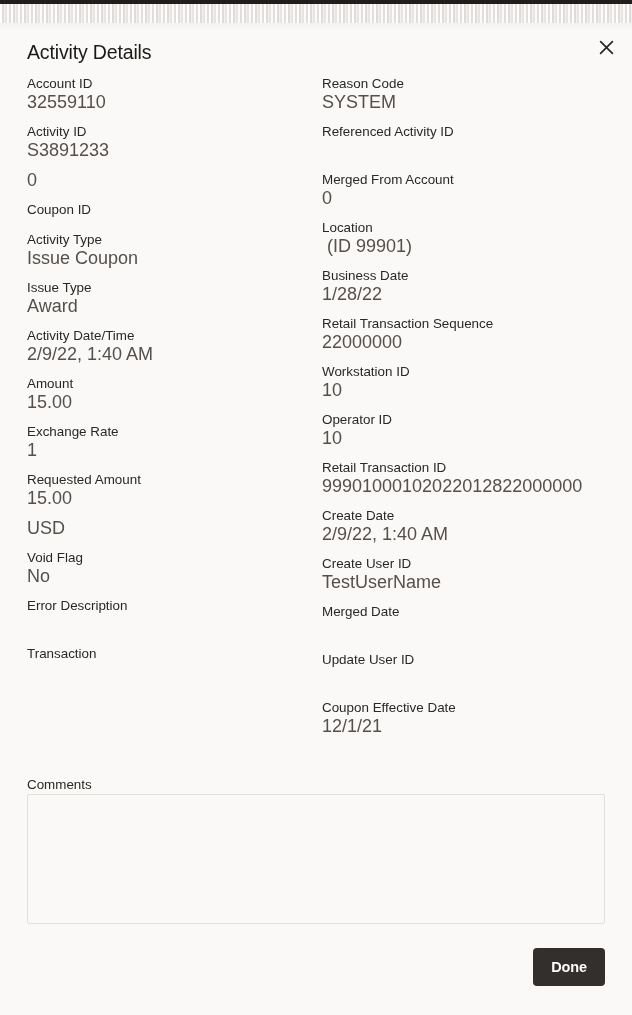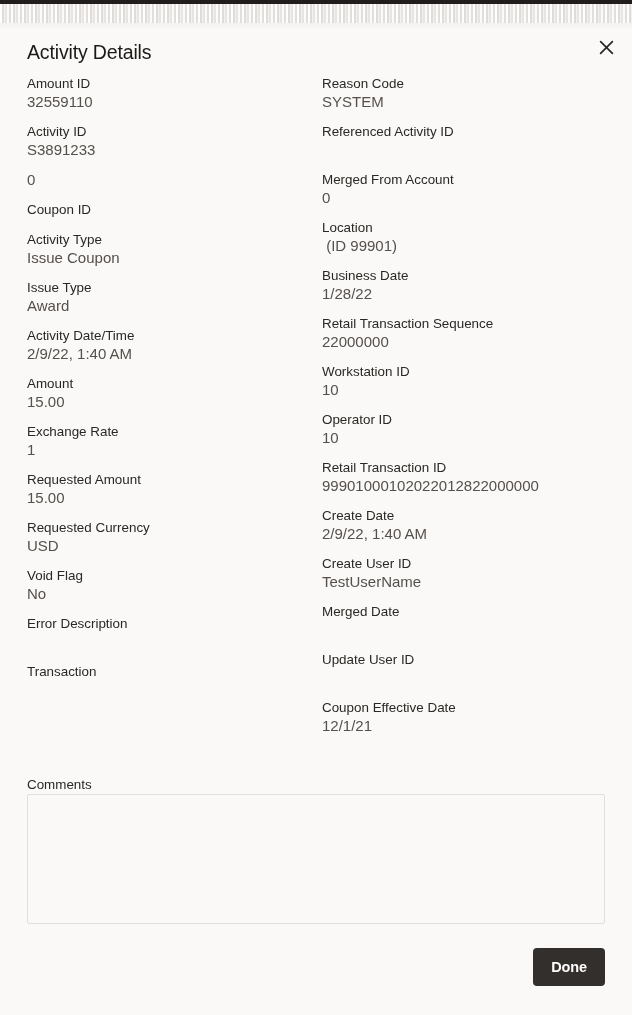--- a/index.html
+++ b/index.html
@@ -102,21 +102,21 @@
   .col-right { left: 322px; width: 290px; }
 
   .field { margin-bottom: 0; }
   .field-label {
     font-size: 13.4px;
     line-height: 18px;
     color: #2b2724;
     white-space: pre;
   }
   .field-value {
-    font-size: 15px;
+    font-size: 18px;
     line-height: 18px;
     color: #55504c;
     white-space: pre;
     min-height: 18px;
   }
   .field-gap { height: 12px; }
 
   
   .comments-block {
     position: absolute;
@@ -185,21 +185,21 @@
     <span>
       <svg width="15" height="15" viewBox="0 0 15 15" aria-hidden="true">
         <path d="M1.6 1.6 L13.4 13.4 M13.4 1.6 L1.6 13.4" stroke="#2b2724" stroke-width="1.7" stroke-linecap="round"></path>
       </svg>
     </span>
   </button>
 
   <div class="columns">
     <div class="col col-left">
         <div class="field">
-          <div class="field-label">Amount ID</div>
+          <div class="field-label">Account ID</div>
           <div class="field-value">32559110</div>
         </div>
         <div class="field-gap"></div>
         <div class="field">
           <div class="field-label">Activity ID</div>
           <div class="field-value">S3891233</div>
         </div>
         <div class="field-gap"></div>
         <div class="field">
           <div class="field-value">0</div>
@@ -233,21 +233,20 @@
           <div class="field-label">Exchange Rate</div>
           <div class="field-value">1</div>
         </div>
         <div class="field-gap"></div>
         <div class="field">
           <div class="field-label">Requested Amount</div>
           <div class="field-value">15.00</div>
         </div>
         <div class="field-gap"></div>
         <div class="field">
-          <div class="field-label">Requested Currency</div>
           <div class="field-value">USD</div>
         </div>
         <div class="field-gap"></div>
         <div class="field">
           <div class="field-label">Void Flag</div>
           <div class="field-value">No</div>
         </div>
         <div class="field-gap"></div>
         <div class="field">
           <div class="field-label">Error Description</div>

